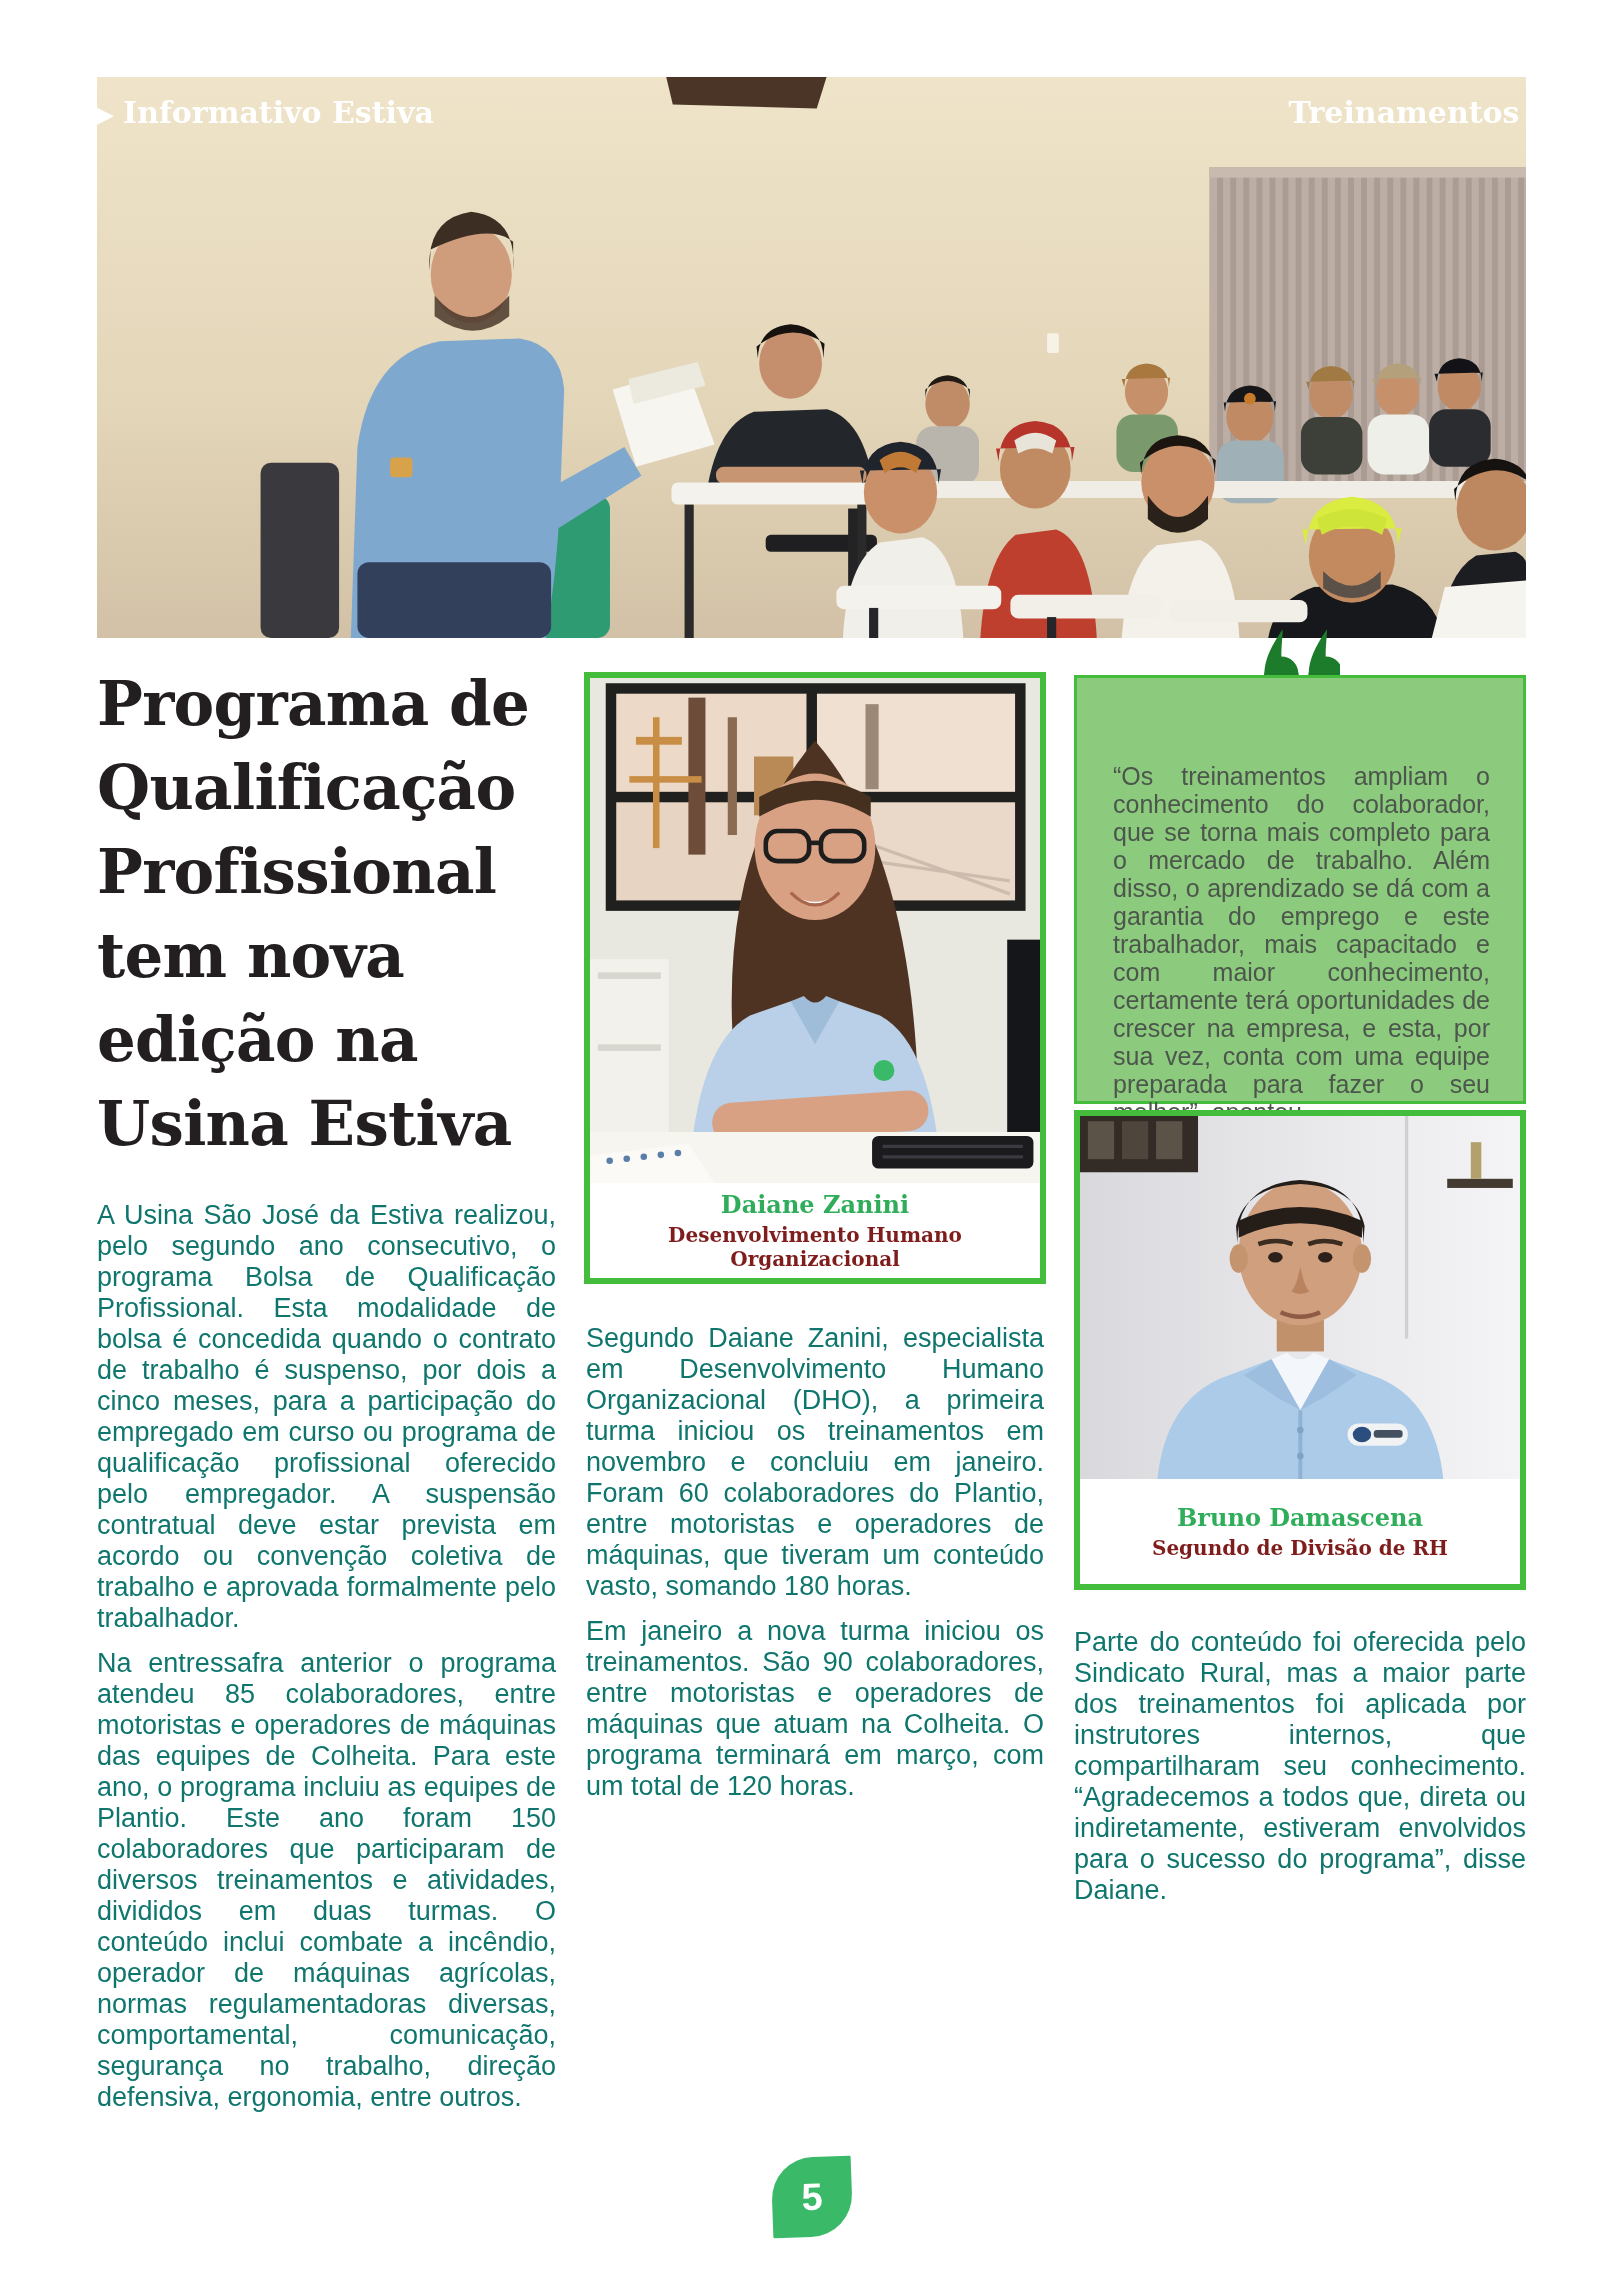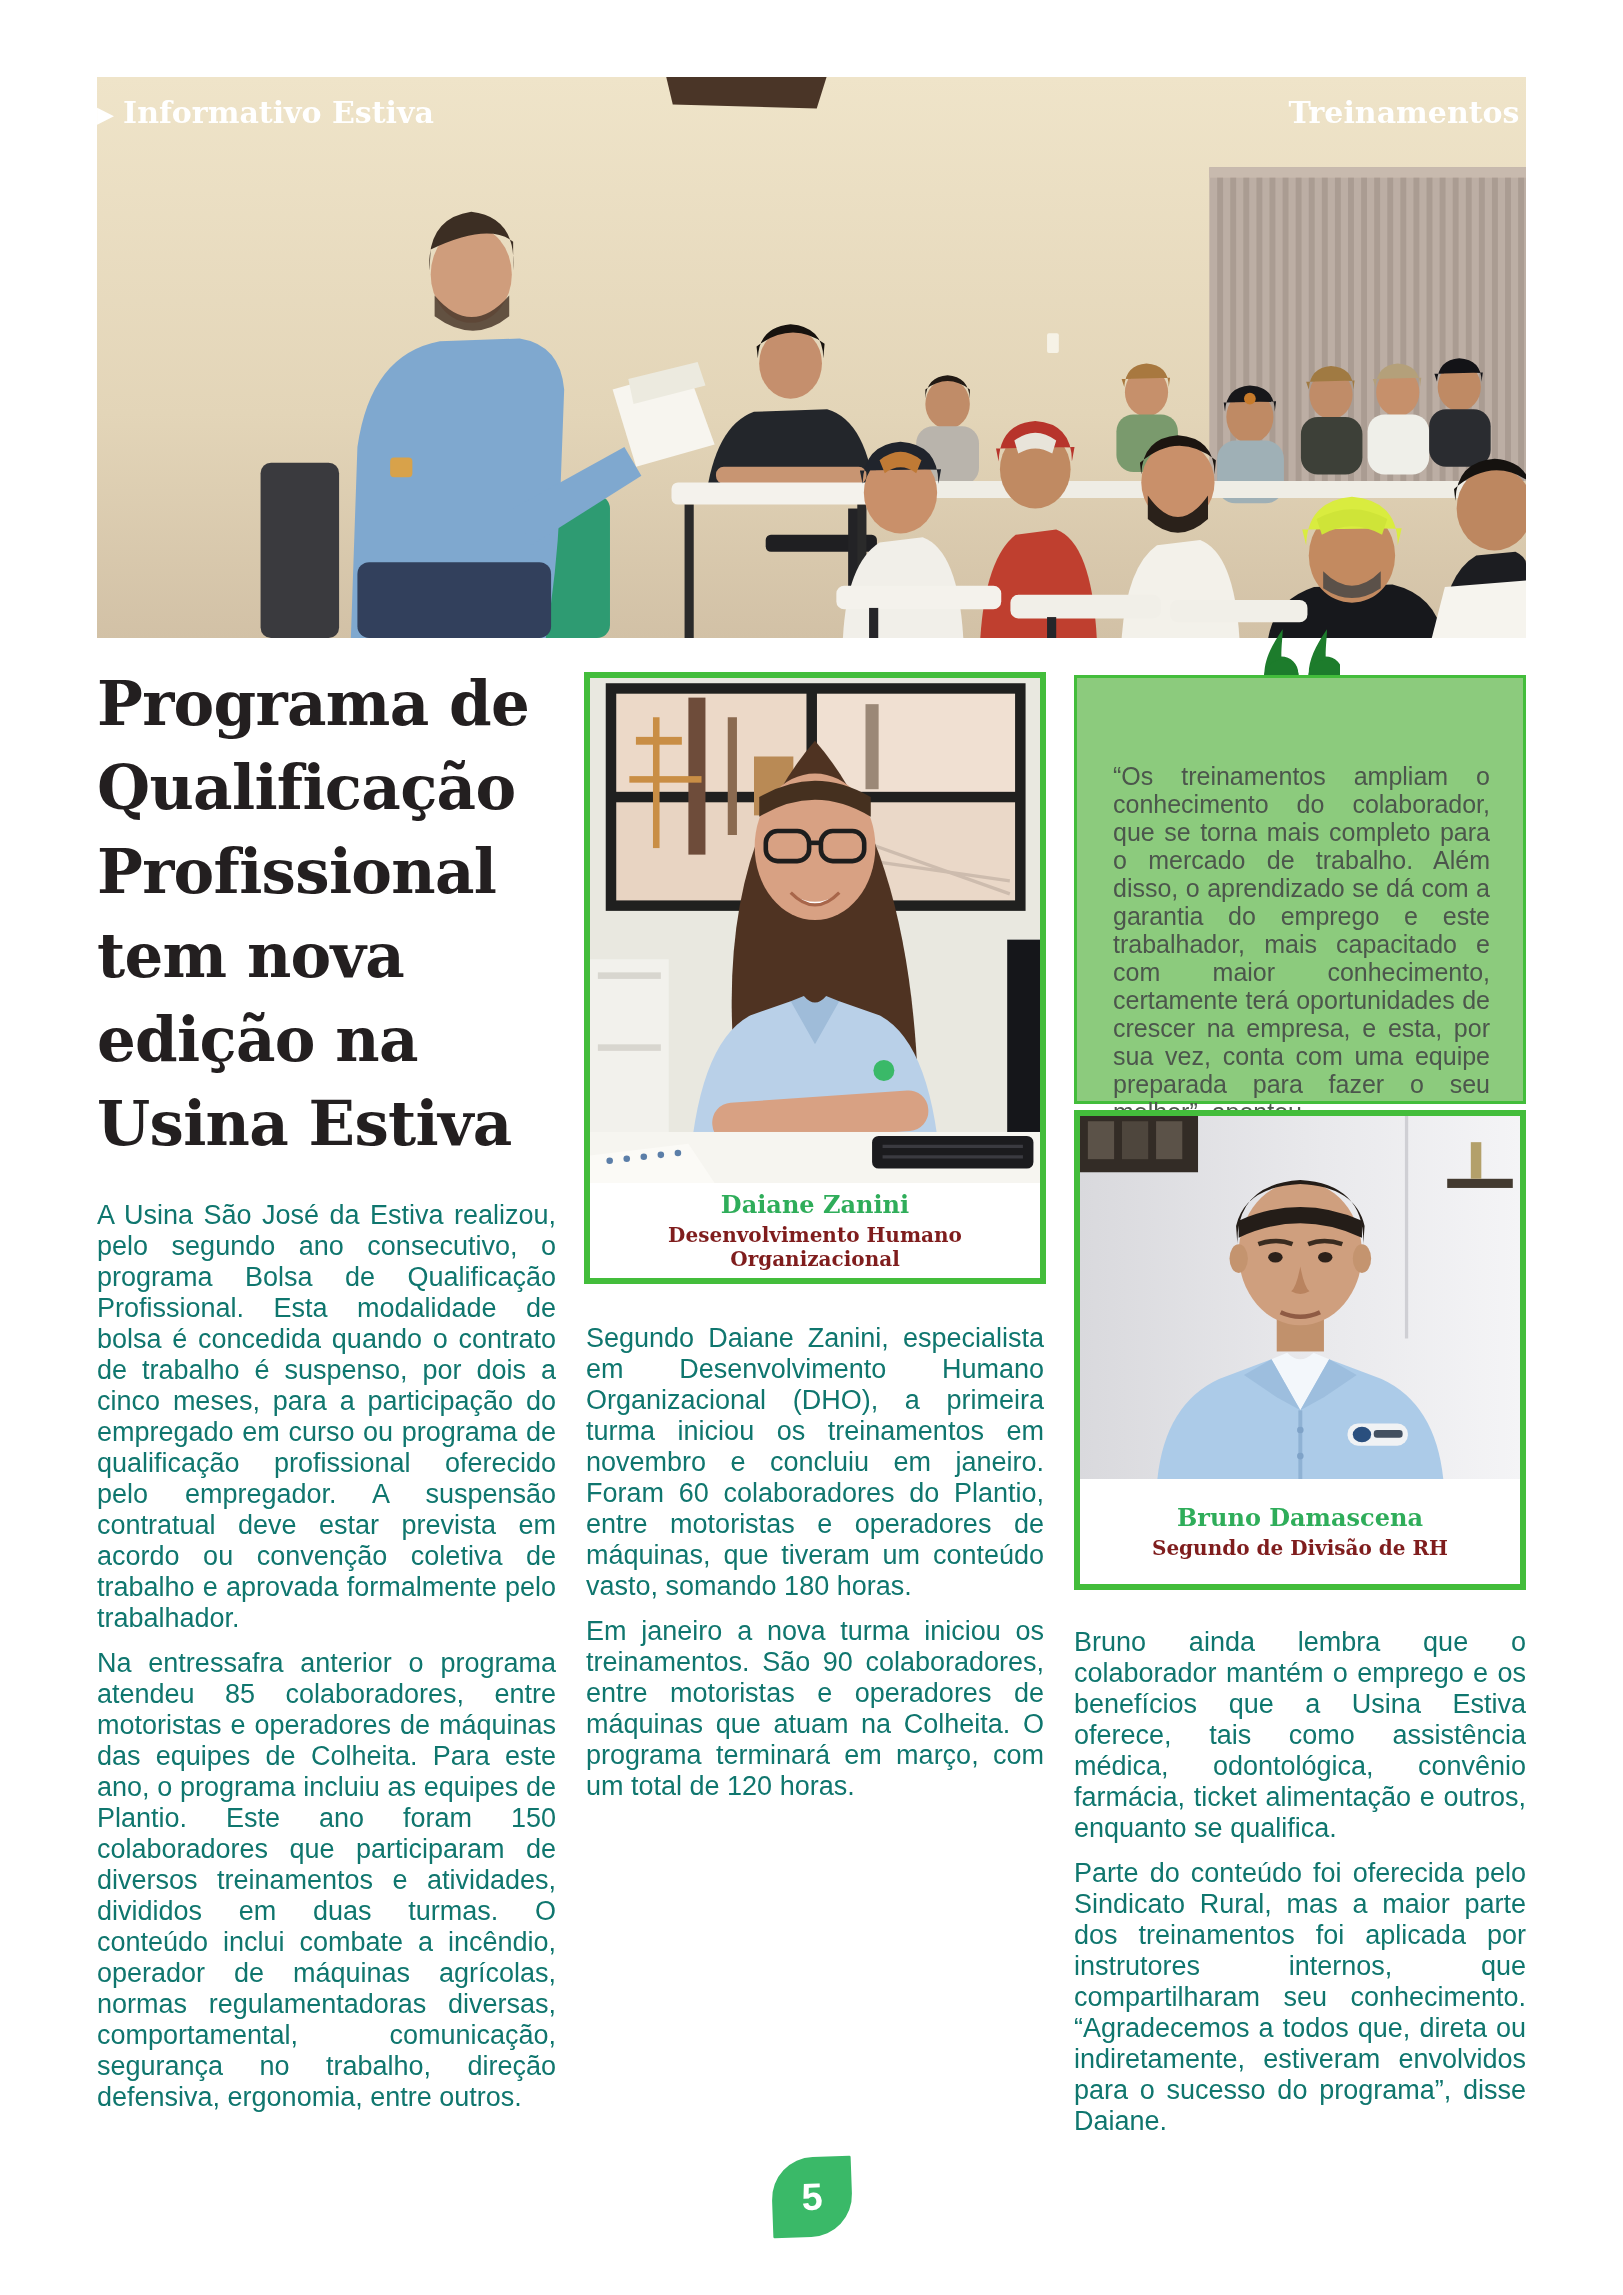--- a/index.html
+++ b/index.html
@@ -339,21 +339,20 @@
         <path d="M306,300 Q336,314 366,300" fill="none" stroke="#8f5b44" stroke-width="7"></path>
       </svg>
     </div>
     <figcaption>
       <div class="cap-name">Bruno Damascena</div>
       <div class="cap-role">Segundo de Divisão de RH</div>
     </figcaption>
   </figure>
 
   <div class="col col-right">
-    <p>Bruno ainda lembra que o colaborador mantém o emprego e os benefícios que a Usina Estiva oferece, tais como assistência médica, odontológica, convênio farmácia, ticket alimentação e outros, enquanto se qualifica.</p>
     <p>Parte do conteúdo foi oferecida pelo Sindicato Rural, mas a maior parte dos treinamentos foi aplicada por instrutores internos, que compartilharam seu conhecimento. “Agradecemos a todos que, direta ou indiretamente, estiveram envolvidos para o sucesso do programa”, disse Daiane.</p>
   </div>
 
   <div class="page-number">
     <span>5</span>
   </div>
 
 </div>
 
 

